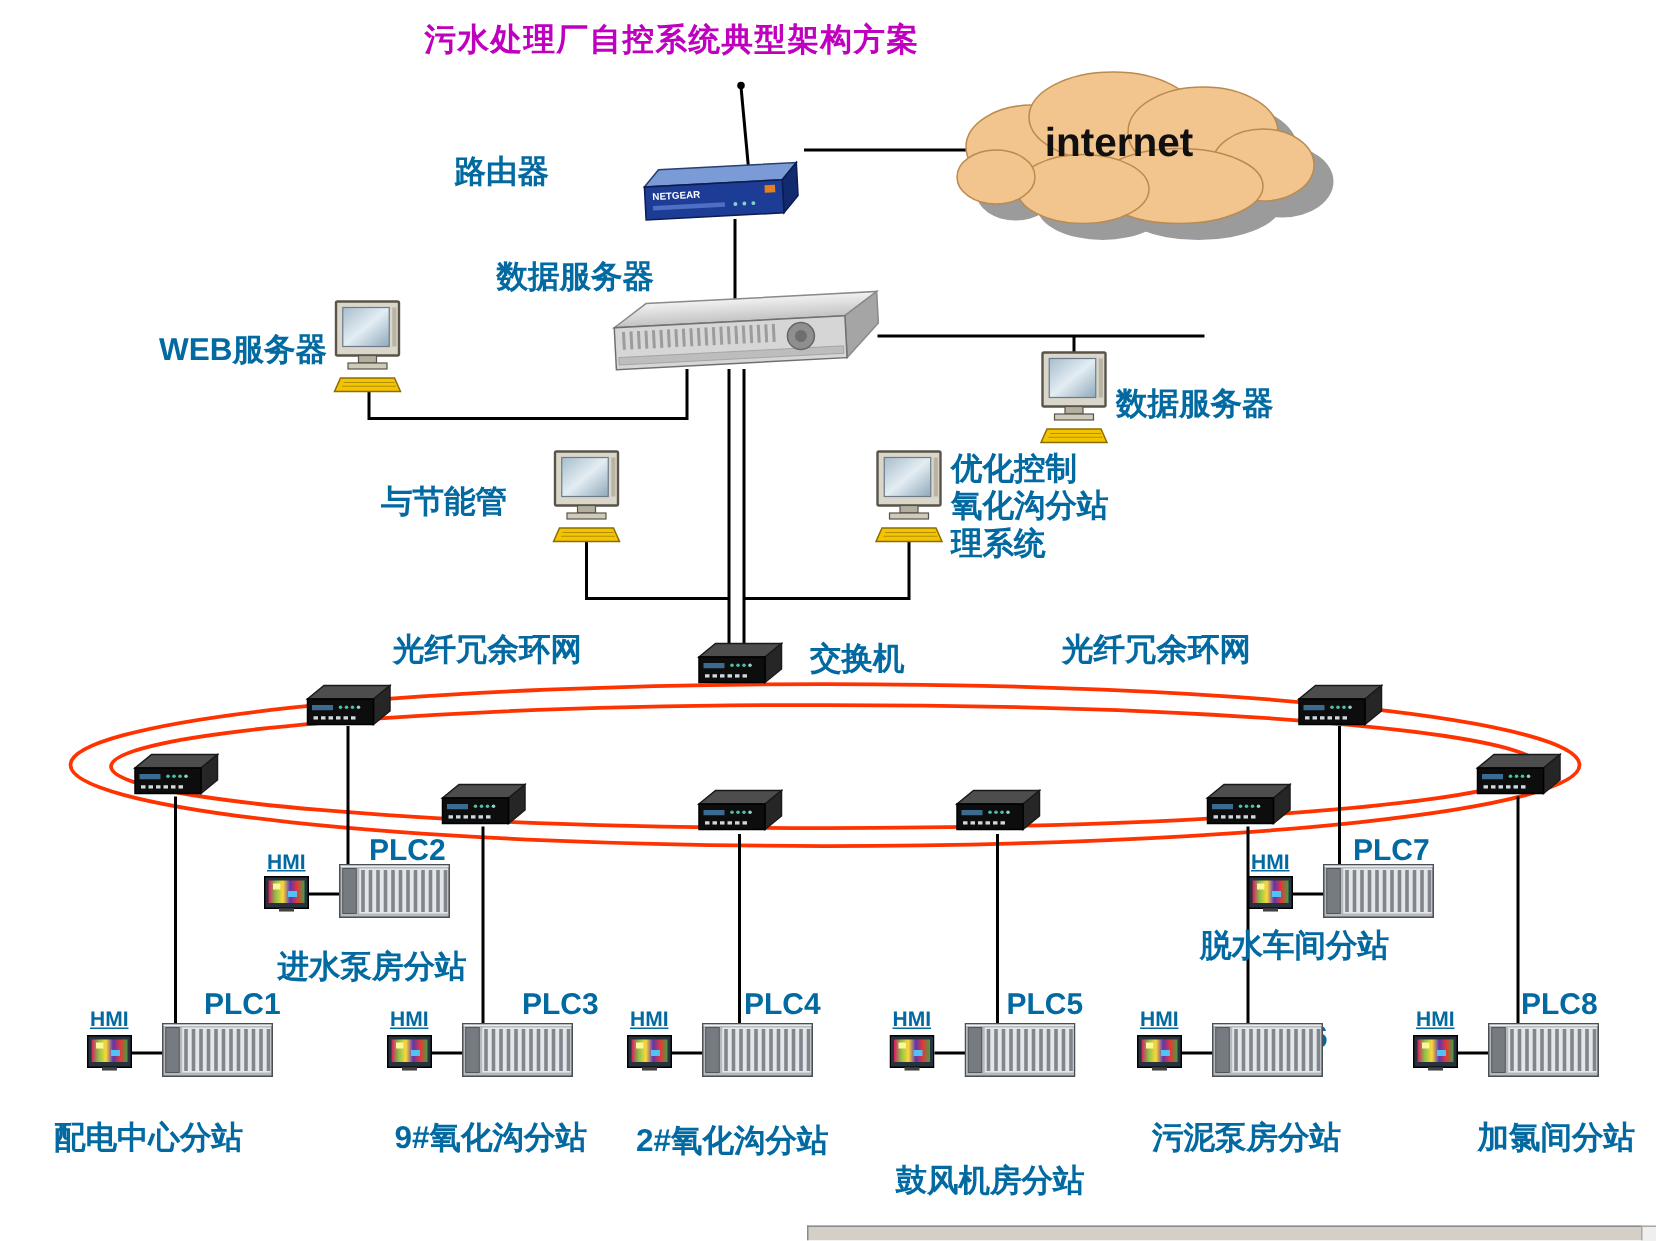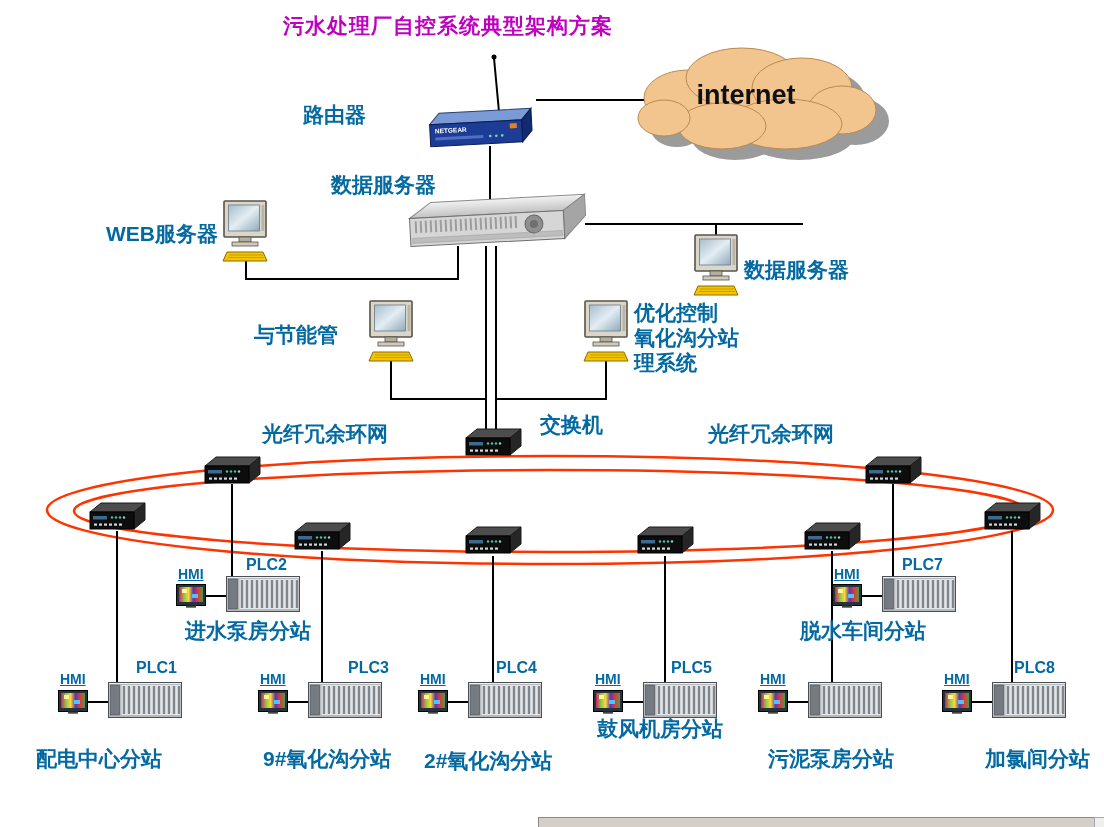--- a/index.html
+++ b/index.html
@@ -8,21 +8,21 @@
     font-family:"Liberation Sans","DejaVu Sans",sans-serif;overflow:hidden;
   }
   .title{
     position:absolute;left:283px;top:12px;font-size:21px;font-weight:bold;
     letter-spacing:1px;white-space:nowrap;
   }
   .lbl{
     position:absolute;font-weight:bold;font-size:21px;color:#0369a1;
     white-space:nowrap;line-height:1.2;
   }
-  .lbl.small{font-size:16px;}
+  .lbl.small{font-size:20px;}
   .lbl.tiny{font-size:14px;text-decoration:underline;}
   svg.dev{position:absolute;overflow:visible;}
   .rot{transform:rotate(-3deg);}
   .lines{position:absolute;left:0;top:0;}
   .scrollbar{
     position:absolute;background:#d4d0c8;border-top:1px solid #8a8a8a;
     border-left:1px solid #8a8a8a;
   }
   .scroll-end{position:absolute;background:#efefef;border:1px solid #a8a8a8;}
 </style>
@@ -208,21 +208,21 @@
 
   <svg class="dev" style="left:583px;top:300px" width="46" height="62">
     <use href="#sym-computer" xlink:href="#sym-computer"></use>
   </svg>
   <div class="lbl" style="left:634px;top:300px">
     <div>优化控制</div>
     <div>氧化沟分站</div>
     <div>理系统</div>
   </div>
 
-  <div class="lbl" style="left:540px;top:412px">交换机</div>
+  <div class="lbl" style="left:540px;top:427px">交换机</div>
   <svg class="dev" style="left:464px;top:424px" width="58" height="36">
     <use href="#sym-switch" xlink:href="#sym-switch"></use>
   </svg>
 
   <div class="lbl" style="left:262px;top:421px">光纤冗余环网</div>
   <div class="lbl" style="left:708px;top:421px">光纤冗余环网</div>
 
   <svg class="dev" style="left:203px;top:452px" width="58" height="36">
       <use href="#sym-switch" xlink:href="#sym-switch"></use>
     </svg>
@@ -249,21 +249,21 @@
     </svg>
 
   <div class="lbl tiny" style="left:178px;top:566px">HMI</div>
   <div class="lbl small" style="left:246px;top:555px">PLC2</div>
   <svg class="dev" style="left:176px;top:584px" width="30" height="24">
       <use href="#sym-hmi" xlink:href="#sym-hmi"></use>
     </svg>
   <svg class="dev" style="left:226px;top:574px" width="74" height="40">
       <use href="#sym-plc" xlink:href="#sym-plc"></use>
     </svg>
-  <div class="lbl" style="left:185px;top:618px">进水泵房分站</div>
+  <div class="lbl" style="left:185px;top:632px">进水泵房分站</div>
 
   <div class="lbl tiny" style="left:834px;top:566px">HMI</div>
   <div class="lbl small" style="left:902px;top:555px">PLC7</div>
   <svg class="dev" style="left:832px;top:584px" width="30" height="24">
       <use href="#sym-hmi" xlink:href="#sym-hmi"></use>
     </svg>
   <svg class="dev" style="left:882px;top:574px" width="74" height="40">
       <use href="#sym-plc" xlink:href="#sym-plc"></use>
     </svg>
   <div class="lbl" style="left:800px;top:618px">脱水车间分站</div>
@@ -299,21 +299,21 @@
   <div class="lbl" style="left:424px;top:748px">2#氧化沟分站</div>
 
   <div class="lbl tiny" style="left:595px;top:671px">HMI</div>
   <div class="lbl small" style="left:671px;top:658px">PLC5</div>
   <svg class="dev" style="left:593px;top:690px" width="30" height="24">
       <use href="#sym-hmi" xlink:href="#sym-hmi"></use>
     </svg>
   <svg class="dev" style="left:643px;top:680px" width="74" height="40">
       <use href="#sym-plc" xlink:href="#sym-plc"></use>
     </svg>
-  <div class="lbl" style="left:597px;top:716px">鼓风机房分站</div>
+  <div class="lbl" style="left:597px;top:775px">鼓风机房分站</div>
 
   <div class="lbl tiny" style="left:760px;top:671px">HMI</div>
   <div class="lbl small" style="left:834px;top:680px">PLC6</div>
   <svg class="dev" style="left:758px;top:690px" width="30" height="24">
       <use href="#sym-hmi" xlink:href="#sym-hmi"></use>
     </svg>
   <svg class="dev" style="left:808px;top:680px" width="74" height="40">
       <use href="#sym-plc" xlink:href="#sym-plc"></use>
     </svg>
   <div class="lbl" style="left:768px;top:746px">污泥泵房分站</div>

